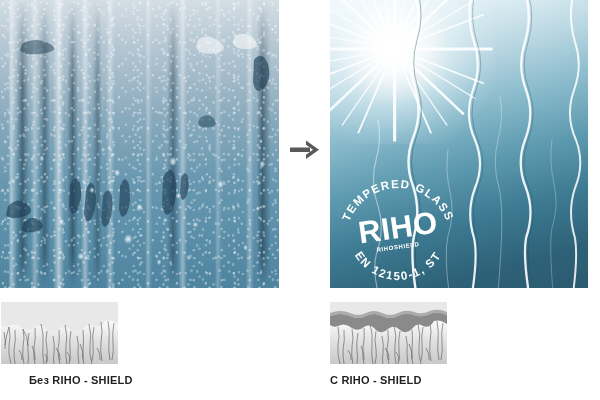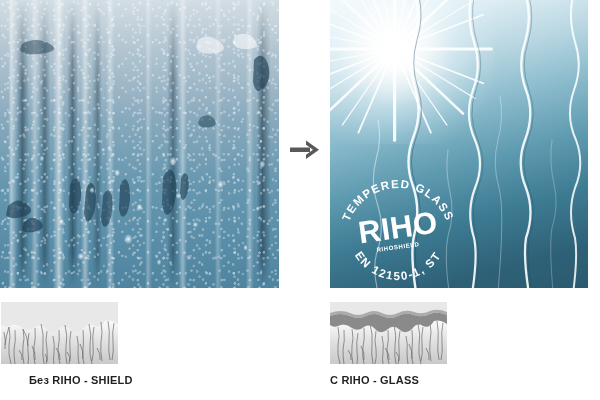--- a/index.html
+++ b/index.html
@@ -452,13 +452,13 @@
              L117,13 Q108,9 100,12 Q92,16 84,13 Q76,10 68,14 Q60,18 52,14
              Q44,10 36,14 Q28,18 20,14 Q11,10 0,14 Z" fill="#8a8a8a"></path>
     <path d="M0,14 Q11,10 20,14 Q28,18 36,14 Q44,10 52,14 Q60,18 68,14 Q76,10 84,13
              Q92,16 100,12 Q108,9 117,13 L117,10 Q108,6 100,9 Q92,13 84,10
              Q76,7 68,11 Q60,15 52,11 Q44,7 36,11 Q28,15 20,11 Q11,7 0,11 Z" fill="#9b9b9b" opacity="0.8"></path>
   </svg>
 </div>
 
 <div class="caption" id="caption-before">Без RIHO - SHIELD</div>
 
-<div class="caption" id="caption-after">С RIHO - GLASS</div>
+<div class="caption" id="caption-after">С RIHO - SHIELD</div>
 
 </body></html>

